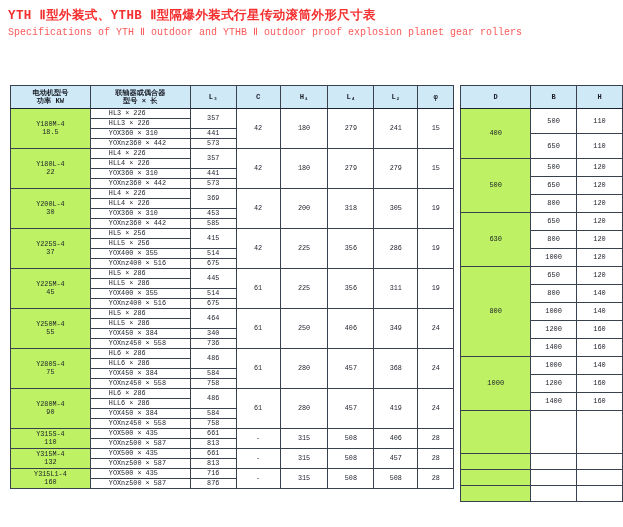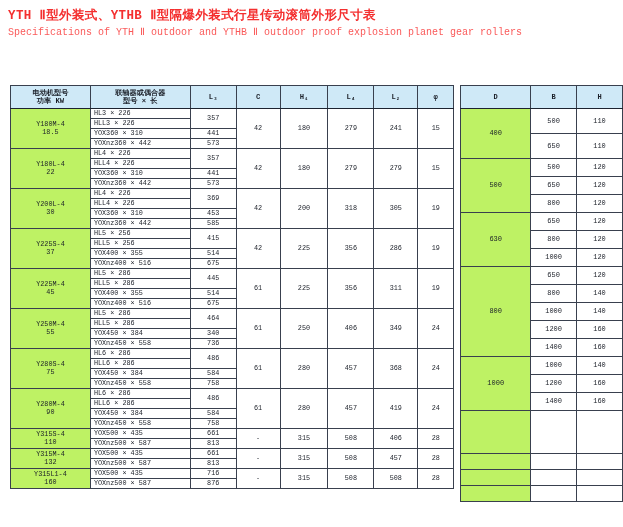--- a/index.html
+++ b/index.html
@@ -6,21 +6,21 @@
   .page{position:relative;width:623px;height:505px;background:#ffffff;overflow:hidden;
         font-family:Liberation Mono, monospace;}
   .title{position:absolute;left:8px;top:7px;font-size:12.5px;font-weight:bold;color:#f42f2f;letter-spacing:.4px;white-space:nowrap;}
   .subtitle{position:absolute;left:8px;top:26px;font-size:10px;color:#fa5a5a;white-space:nowrap;}
   .tables{position:absolute;left:10px;top:55px;display:flex;gap:6px;align-items:flex-start;margin-top:30px;}
   table{border-collapse:collapse;table-layout:fixed;border:1.6px solid #1d2330;}
   td{border:0.8px solid #39404e;font-size:6.8px;line-height:1.15;color:#1b1f28;
      text-align:center;vertical-align:middle;padding:0;height:9px;overflow:hidden;}
   thead td{background:#cfe9f7;font-weight:bold;font-size:7.2px;height:22px;white-space:pre-line;border-bottom:1.4px solid #1d2330;}
   .motor-cell,.d-cell{background:#bef264;white-space:pre-line;}
-  .coupling-cell{text-align:left;padding-left:3px;}
+  .coupling-cell{text-align:left;padding-left:18px;}
   tr.group-first td{border-top:1.3px solid #1d2330;}
   .side td{font-size:7px;}
   .side tbody tr:nth-child(-n+2) td{height:24px;}
   .side tbody tr:nth-child(n+3) td{height:17px;}
   .side tbody tr:nth-child(17) td{height:42px;}
   .side tbody tr:nth-child(n+18) td{height:15px;}
   .note{position:absolute;left:8px;top:492px;font-size:9px;font-weight:bold;color:#23272e;letter-spacing:1px;white-space:nowrap;}
 </style>
 </head>
 <body>

